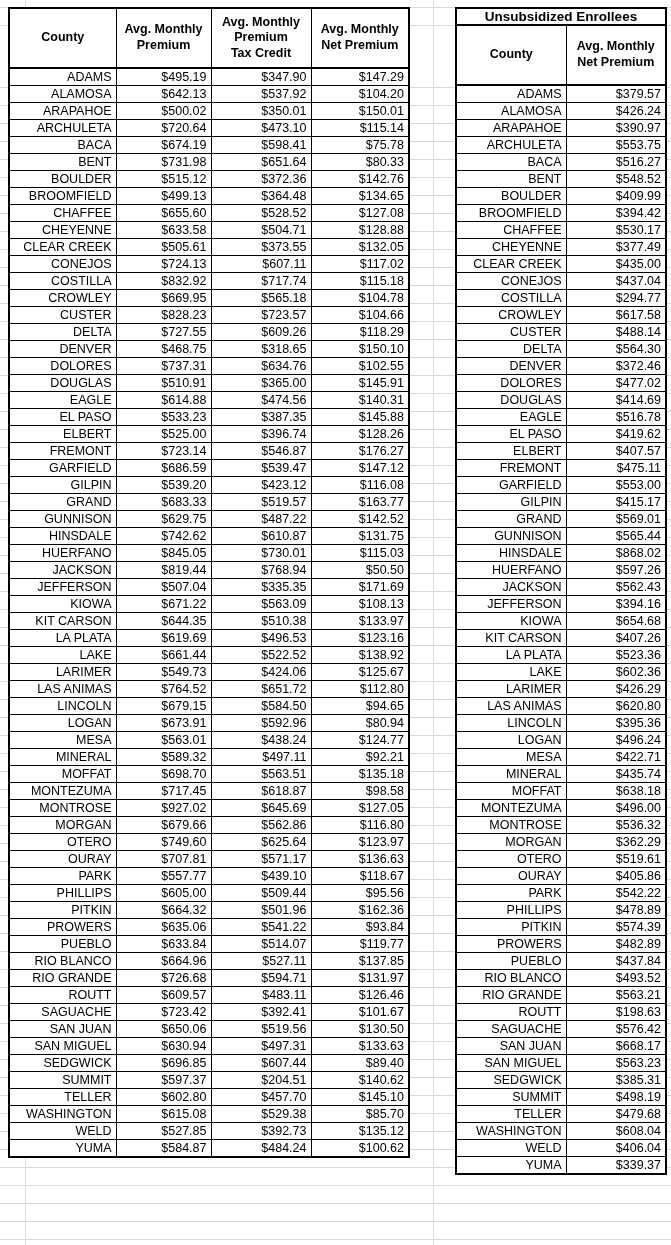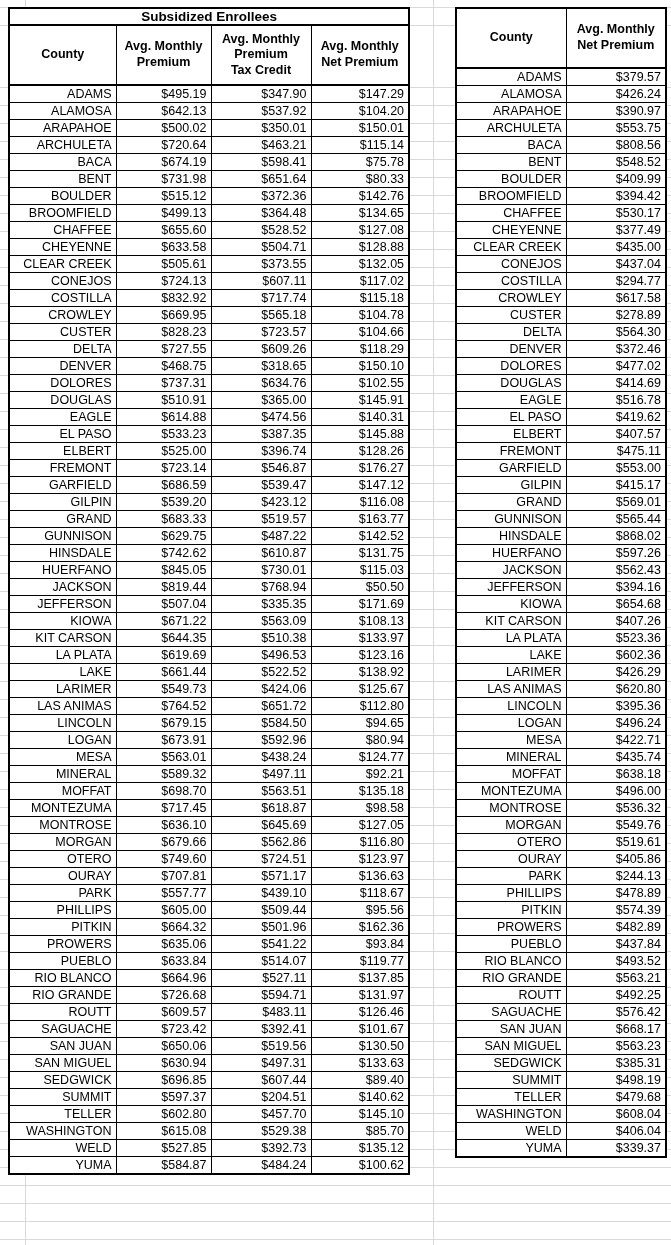--- a/index.html
+++ b/index.html
@@ -84,23 +84,20 @@
 <body>
 
 <table class="xl-table" id="subsidized-table">
   <colgroup>
     <col class="c-county">
       <col class="c-premium">
       <col class="c-credit">
       <col class="c-net">
   </colgroup>
   <thead>
-    <tr class="title-row">
-      <th colspan="4">Subsidized Enrollees</th>
-    </tr>
     <tr class="header-row">
       <th>County</th>
       <th>Avg. Monthly
 Premium</th>
       <th>Avg. Monthly
 Premium
 Tax Credit</th>
       <th>Avg. Monthly
 Net Premium</th>
     </tr>
@@ -120,21 +117,21 @@
       </tr>
       <tr>
         <td>ARAPAHOE</td>
         <td>$500.02</td>
         <td>$350.01</td>
         <td>$150.01</td>
       </tr>
       <tr>
         <td>ARCHULETA</td>
         <td>$720.64</td>
-        <td>$463.21</td>
+        <td>$473.10</td>
         <td>$115.14</td>
       </tr>
       <tr>
         <td>BACA</td>
         <td>$674.19</td>
         <td>$598.41</td>
         <td>$75.78</td>
       </tr>
       <tr>
         <td>BENT</td>
@@ -359,34 +356,34 @@
         <td>$135.18</td>
       </tr>
       <tr>
         <td>MONTEZUMA</td>
         <td>$717.45</td>
         <td>$618.87</td>
         <td>$98.58</td>
       </tr>
       <tr>
         <td>MONTROSE</td>
-        <td>$636.10</td>
+        <td>$927.02</td>
         <td>$645.69</td>
         <td>$127.05</td>
       </tr>
       <tr>
         <td>MORGAN</td>
         <td>$679.66</td>
         <td>$562.86</td>
         <td>$116.80</td>
       </tr>
       <tr>
         <td>OTERO</td>
         <td>$749.60</td>
-        <td>$724.51</td>
+        <td>$625.64</td>
         <td>$123.97</td>
       </tr>
       <tr>
         <td>OURAY</td>
         <td>$707.81</td>
         <td>$571.17</td>
         <td>$136.63</td>
       </tr>
       <tr>
         <td>PARK</td>
@@ -492,20 +489,23 @@
       </tr>
     </tbody>
 </table>
 
 <table class="xl-table" id="unsubsidized-table">
   <colgroup>
     <col class="c-county">
       <col class="c-net">
   </colgroup>
   <thead>
+    <tr class="title-row">
+      <th colspan="2">Unsubsidized Enrollees</th>
+    </tr>
     <tr class="header-row">
       <th>County</th>
       <th>Avg. Monthly
 Net Premium</th>
     </tr>
   </thead>
   <tbody id="unsubsidized-body">
       <tr>
         <td>ADAMS</td>
         <td>$379.57</td>
@@ -517,21 +517,21 @@
       <tr>
         <td>ARAPAHOE</td>
         <td>$390.97</td>
       </tr>
       <tr>
         <td>ARCHULETA</td>
         <td>$553.75</td>
       </tr>
       <tr>
         <td>BACA</td>
-        <td>$808.56</td>
+        <td>$516.27</td>
       </tr>
       <tr>
         <td>BENT</td>
         <td>$548.52</td>
       </tr>
       <tr>
         <td>BOULDER</td>
         <td>$409.99</td>
       </tr>
       <tr>
@@ -557,21 +557,21 @@
       <tr>
         <td>COSTILLA</td>
         <td>$294.77</td>
       </tr>
       <tr>
         <td>CROWLEY</td>
         <td>$617.58</td>
       </tr>
       <tr>
         <td>CUSTER</td>
-        <td>$278.89</td>
+        <td>$488.14</td>
       </tr>
       <tr>
         <td>DELTA</td>
         <td>$564.30</td>
       </tr>
       <tr>
         <td>DENVER</td>
         <td>$372.46</td>
       </tr>
       <tr>
@@ -677,33 +677,33 @@
       <tr>
         <td>MONTEZUMA</td>
         <td>$496.00</td>
       </tr>
       <tr>
         <td>MONTROSE</td>
         <td>$536.32</td>
       </tr>
       <tr>
         <td>MORGAN</td>
-        <td>$549.76</td>
+        <td>$362.29</td>
       </tr>
       <tr>
         <td>OTERO</td>
         <td>$519.61</td>
       </tr>
       <tr>
         <td>OURAY</td>
         <td>$405.86</td>
       </tr>
       <tr>
         <td>PARK</td>
-        <td>$244.13</td>
+        <td>$542.22</td>
       </tr>
       <tr>
         <td>PHILLIPS</td>
         <td>$478.89</td>
       </tr>
       <tr>
         <td>PITKIN</td>
         <td>$574.39</td>
       </tr>
       <tr>
@@ -717,21 +717,21 @@
       <tr>
         <td>RIO BLANCO</td>
         <td>$493.52</td>
       </tr>
       <tr>
         <td>RIO GRANDE</td>
         <td>$563.21</td>
       </tr>
       <tr>
         <td>ROUTT</td>
-        <td>$492.25</td>
+        <td>$198.63</td>
       </tr>
       <tr>
         <td>SAGUACHE</td>
         <td>$576.42</td>
       </tr>
       <tr>
         <td>SAN JUAN</td>
         <td>$668.17</td>
       </tr>
       <tr>

